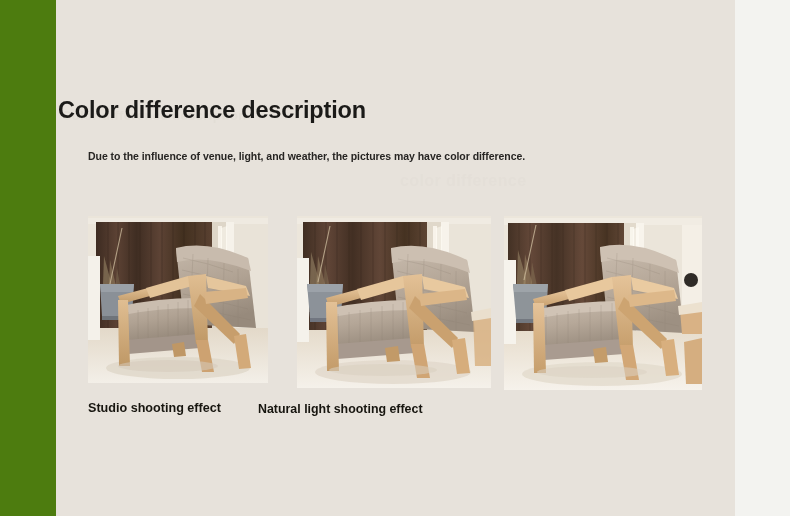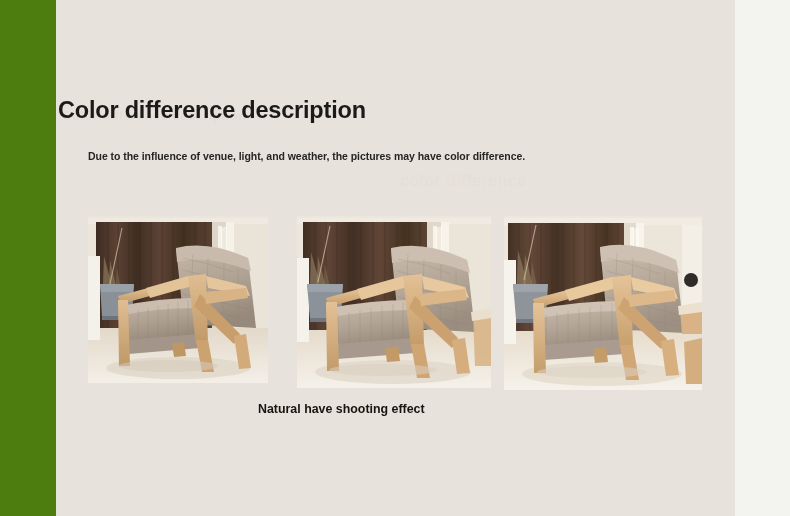--- a/index.html
+++ b/index.html
@@ -435,16 +435,17 @@
         <path d="M157 125 L170 123 L175 159 L162 160 Z" fill="#d8af7e"></path>
         <path d="M89 133 L102 131 L104 146 L91 147 Z" fill="#c49c6a"></path>
         <circle cx="187" cy="64" r="7" fill="#2f2b27"></circle>
         <path d="M176 94 L198 90 L198 118 L178 118 Z" fill="#d9b285"></path>
         <path d="M174 90 L198 86 L198 96 L175 99 Z" fill="#ece1cf"></path>
         <path d="M180 126 L198 122 L198 168 L182 168 Z" fill="#d5ae80"></path>
         <ellipse cx="88" cy="156" rx="55" ry="6" fill="#dad1c2" opacity="0.55"></ellipse>
       </svg>
     </div>
 
-    <div class="caption caption-2">Natural have shooting effect</div>
+    <div class="caption caption-1">Studio shooting effect</div>
+    <div class="caption caption-2">Natural light shooting effect</div>
 
   </div>
 </div>
 
 </body></html>

